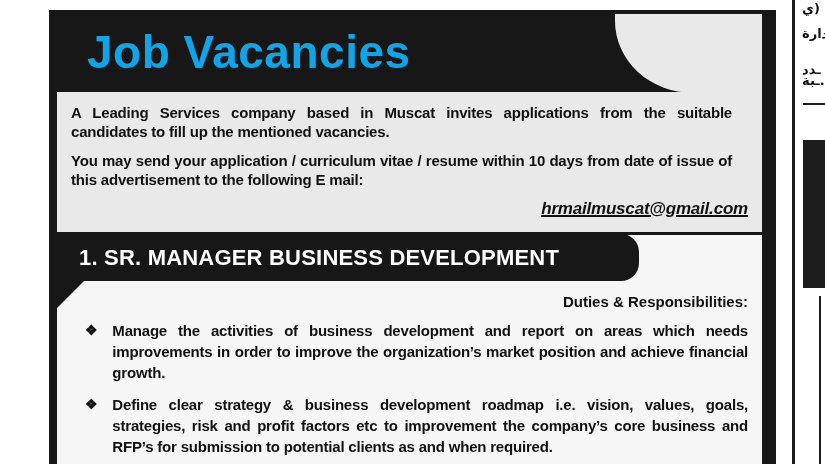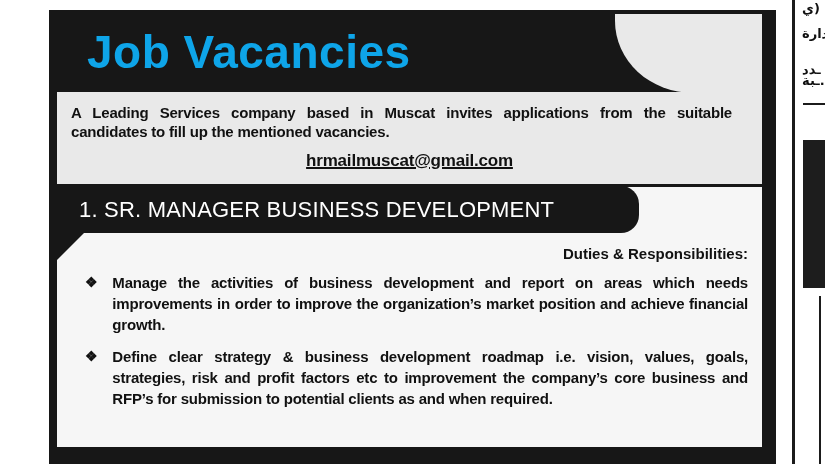--- a/index.html
+++ b/index.html
@@ -37,21 +37,21 @@
     border-bottom-left-radius:78px 72px;
   }
   .box1 {
     background:#e9e9e9;
     padding:11px 14px 10px 14px;
     font-size:15px; font-weight:bold;
     letter-spacing:-0.2px;
     line-height:19px;
   }
   .box1 p { margin:0 16px 10px 0; text-align:justify; }
-  .email-line { text-align:center; margin-top:4px; padding-bottom:4px; }
+  .email-line { text-align:right; margin-top:4px; padding-bottom:4px;font-style:italic; }
   .email-link {
     font-size:17px; font-weight:bold;
     text-decoration:underline;
     text-decoration-thickness:2px;
     color:#111;
   }
 
   .section2 {
     position:relative;
     margin-top:3px;
@@ -59,21 +59,21 @@
     min-height:260px;
     padding:58px 14px 20px 12px;
     box-sizing:border-box;
   }
   .band {
     position:absolute; top:-1px; left:-8px;
     width:590px; height:47px;
     background:#171717;
     border-radius:0 18px 18px 0;
     color:#ffffff;
-    font-size:22px; font-weight:normal;
+    font-size:22px; font-weight:bold;
     line-height:47px;
     padding-left:30px;
     box-sizing:border-box;
     white-space:nowrap;
     letter-spacing:0.2px;
   }
   .chamfer {
     position:absolute; left:0; top:46px;
     width:0; height:0;
     border-top:27px solid #171717;
@@ -129,20 +129,21 @@
 
   <div class="ad">
 
     <div class="banner">
       <div class="banner-title">Job Vacancies</div>
       <div class="swoosh"></div>
     </div>
 
     <div class="box1">
       <p>A Leading Services company based in Muscat invites applications from the suitable candidates to fill up the mentioned vacancies.</p>
+      <p>You may send your application / curriculum vitae / resume within 10 days from date of issue of this advertisement to the following E mail:</p>
       <div class="email-line">
         <span class="email-link">hrmailmuscat@gmail.com</span>
       </div>
     </div>
 
     <div class="section2">
       <div class="band">1. SR. MANAGER BUSINESS DEVELOPMENT</div>
       <div class="chamfer"></div>
 
       <p class="duties-heading">Duties &amp; Responsibilities:</p>

